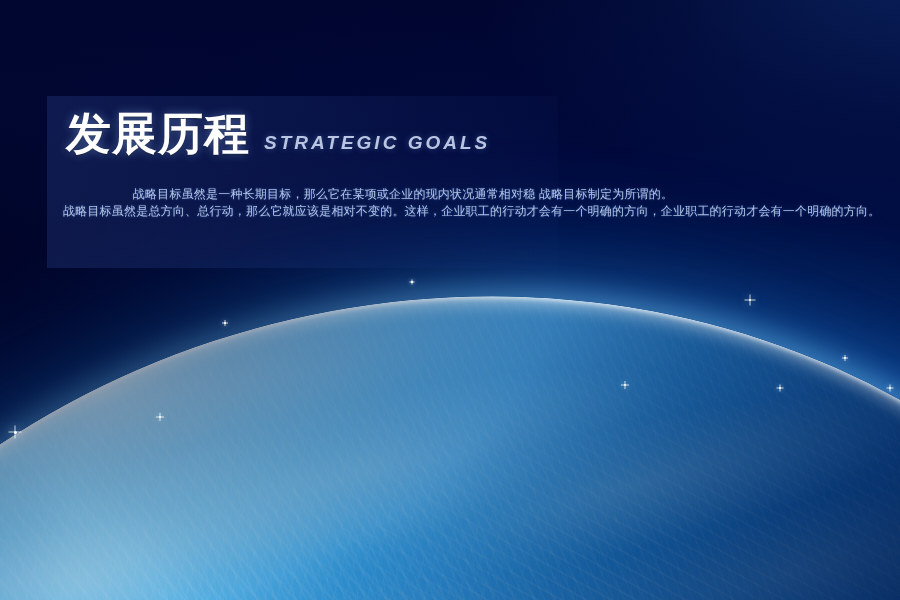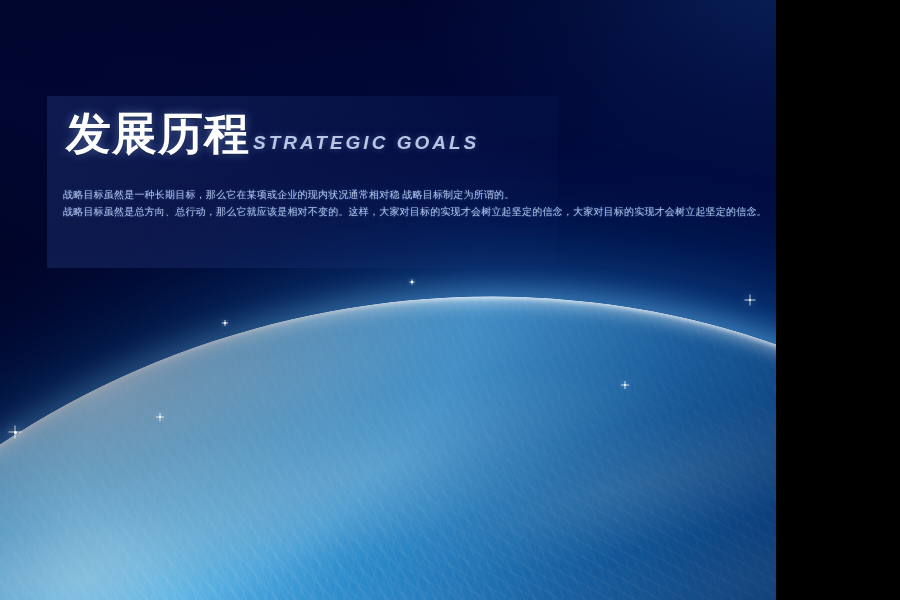--- a/index.html
+++ b/index.html
@@ -3,23 +3,24 @@
 <meta charset="utf-8">
 <title>发展历程 STRATEGIC GOALS</title>
 <style>
   html,body{margin:0;padding:0;background:#000;}
   body{
     font-family:"Liberation Sans","DejaVu Sans",sans-serif;
   }
 
   #stage{
     position:relative;
-    width:776px;height:600px;
+    width:900px;height:600px;
     overflow:hidden;
     background:#0369a1;
+    text-align:center;
   }
 
   
   .bg-base{
     position:absolute;inset:0;
     background:
       radial-gradient(120% 95% at 72% 118%,
          #2b9fe0 0%, #1c7fd0 12%, #1060bb 24%,
          #0b4ba5 36%, #07398a 50%, #042a6c 64%,
          #021a50 78%, #000d3e 90%, #000634 100%);
@@ -198,33 +199,33 @@
     line-height:1;
     text-shadow:0 0 10px rgba(150,190,255,.45),0 1px 2px rgba(0,0,0,.55);
   }
   .title-en{
     font-family:"Liberation Sans","DejaVu Sans",sans-serif;
     font-size:19px;
     font-style:italic;
     font-weight:700;
     color:#b9c5e2;
     letter-spacing:3.0px;
-    margin-left:3px;
+    margin-left:14px;
     padding-bottom:3px;
     text-shadow:0 0 6px rgba(120,160,230,.40);
   }
 
   .body-copy{
     position:absolute;
     left:63px; top:186px;
     width:680px;
   }
   .body-line{
-    font-family:Liberation Serif, serif;
-    font-size:10px;
+    font-family:Liberation Sans, sans-serif;
+    font-size:12px;
     line-height:17px;
     color:#c2d0ee;
     white-space:nowrap;
     letter-spacing:.2px;
     text-shadow:0 0 3px rgba(60,110,200,.75);
     opacity:.93;
     filter:blur(.22px);
   }
 </style>
 </head>
@@ -265,16 +266,16 @@
 
   <div class="panel"></div>
 
   <div class="title-row">
     <span class="title-cn">发展历程</span>
     <span class="title-en">STRATEGIC GOALS</span>
   </div>
 
   <div class="body-copy">
     <div class="body-line">战略目标虽然是一种长期目标，那么它在某项或企业的现内状况通常相对稳 战略目标制定为所谓的。</div>
-    <div class="body-line">战略目标虽然是总方向、总行动，那么它就应该是相对不变的。这样，大家对目标的实现才会树立起坚定的信念，大家对目标的实现才会树立起坚定的信念。</div>
+    <div class="body-line">战略目标虽然是总方向、总行动，那么它就应该是相对不变的。这样，企业职工的行动才会有一个明确的方向，企业职工的行动才会有一个明确的方向。</div>
   </div>
 
 </div>
 
 </body></html>

